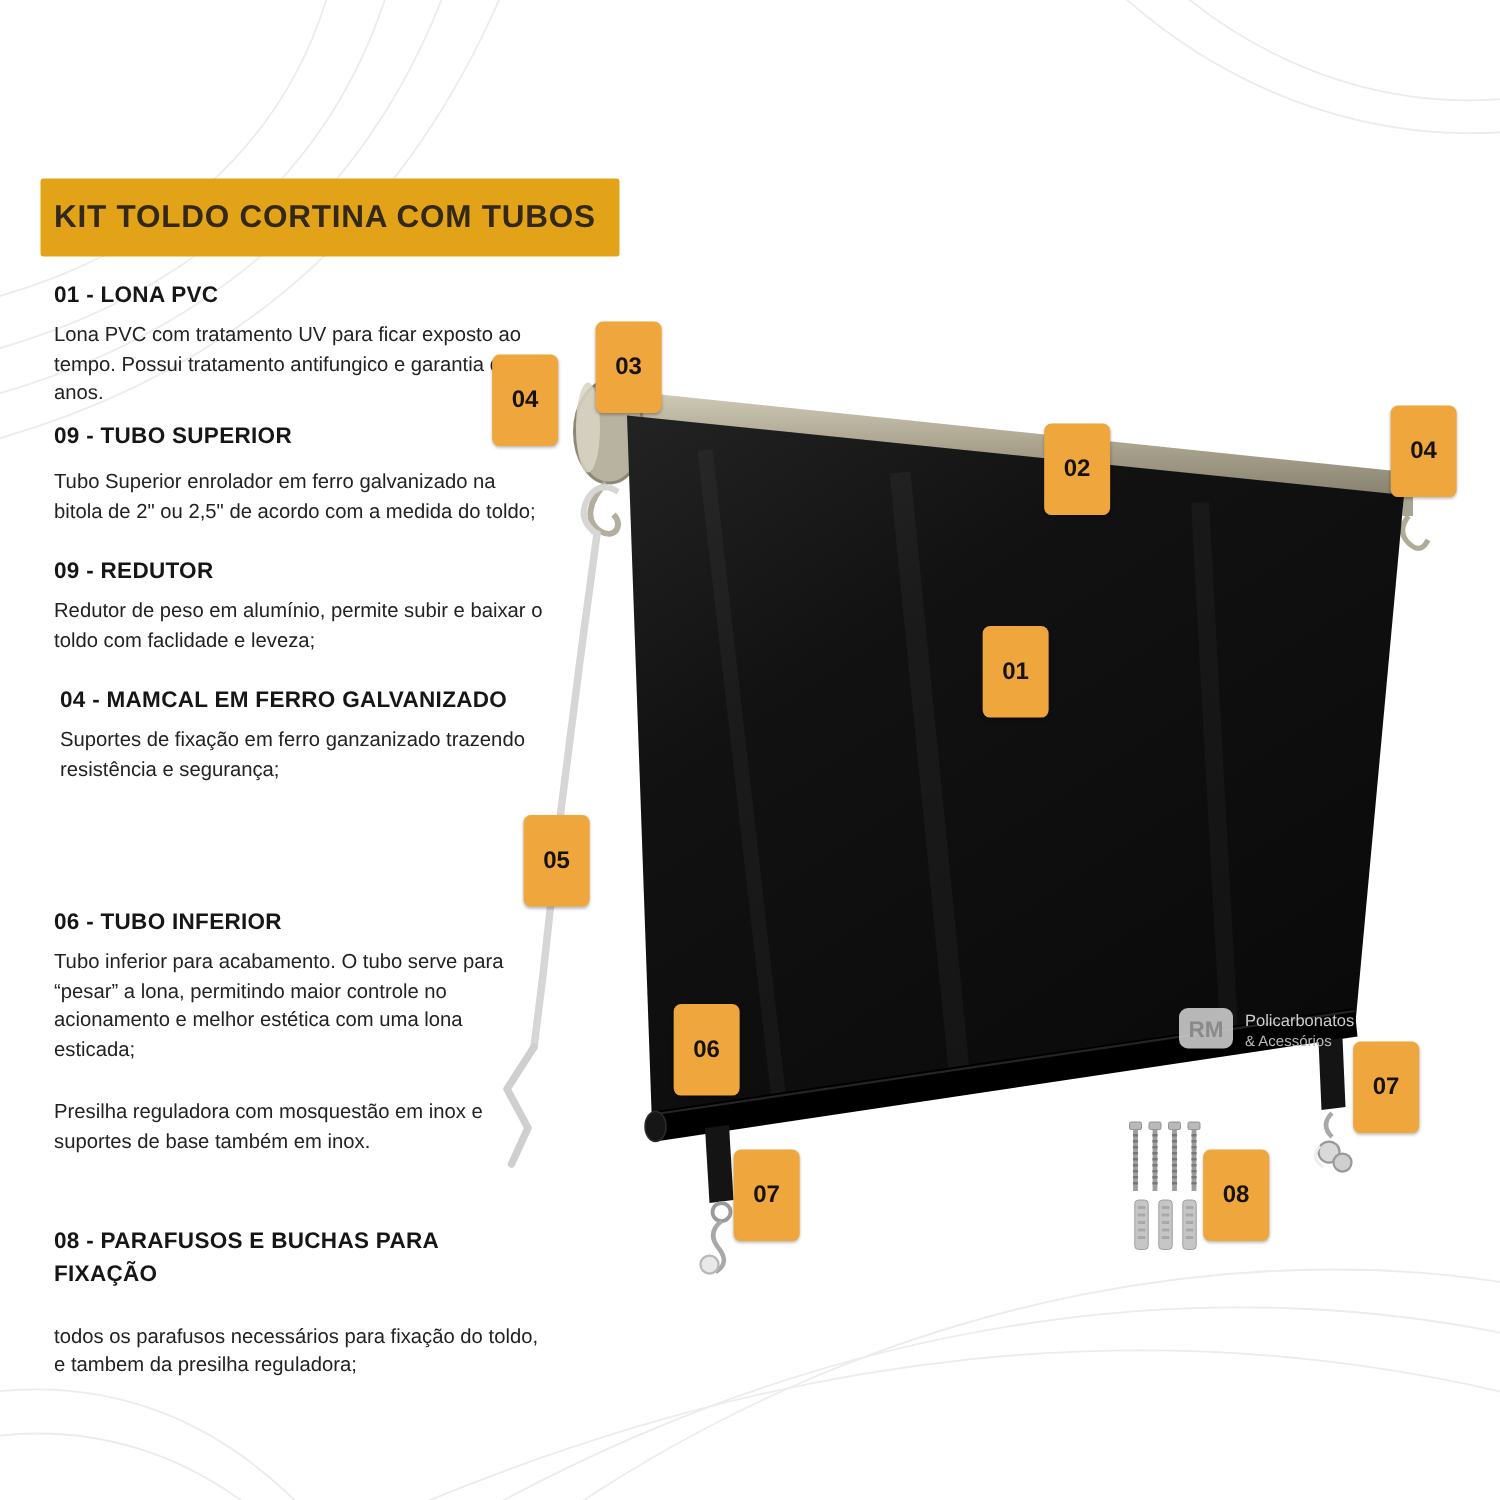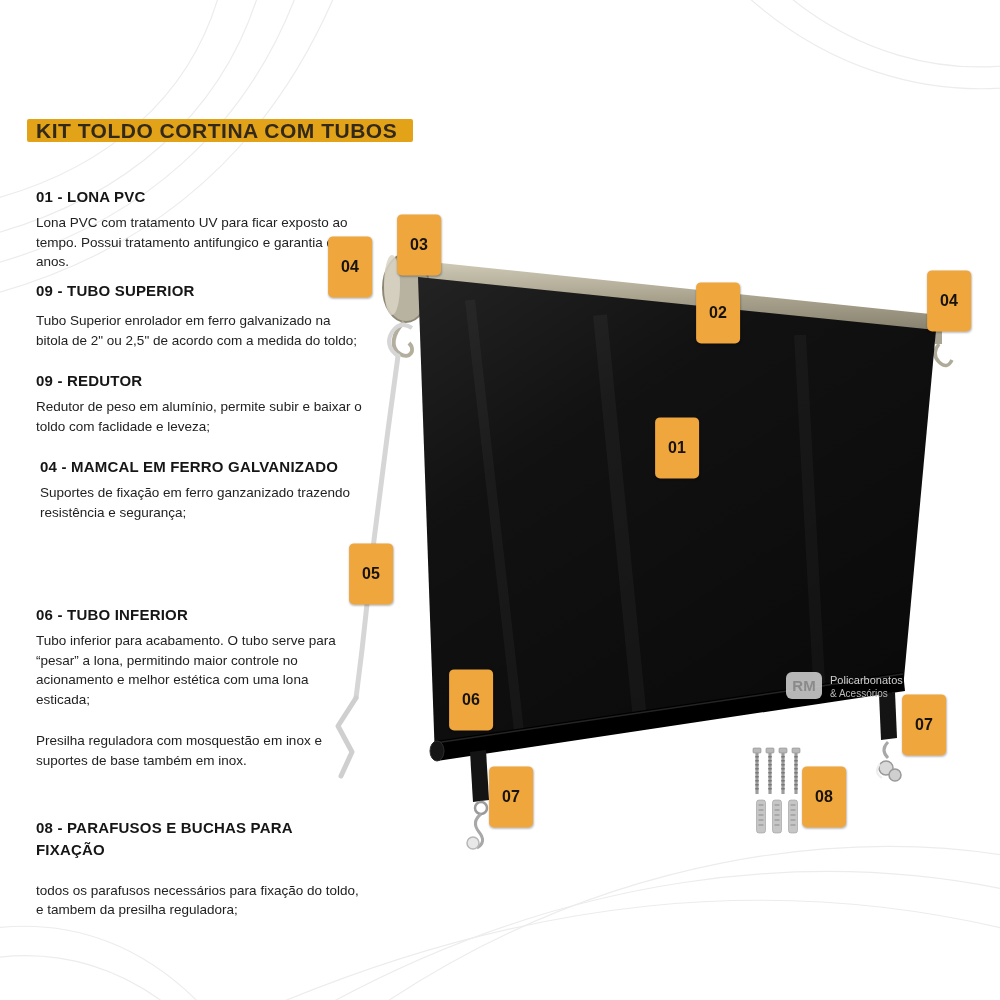--- a/index.html
+++ b/index.html
@@ -8,21 +8,21 @@
     --tarp:#0a0a0b;
     --text:#1d1d1d;
   }
   html,body{margin:0;padding:0;background:#ffffff;}
   .canvas{
     position:relative;width:1000px;height:1000px;background:#ffffff;
     overflow:hidden;font-family:"Liberation Sans",sans-serif;color:var(--text);
   }
   .bg{position:absolute;inset:0;pointer-events:none;}
   .title-banner{
-    position:absolute;left:27px;top:119px;width:386px;height:23px;
+    position:absolute;left:27px;top:119px;width:386px;height:52px;
     background:var(--accent);display:flex;align-items:center;
     padding-left:9px;box-sizing:border-box;border-radius:2px;
   }
   .title-banner span{
     font-size:21px;font-weight:600;letter-spacing:.5px;color:#33291a;white-space:nowrap;
   }
   .item{position:absolute;left:36px;width:326px;}
   .item h3{margin:0 0 8px 0;font-size:15px;font-weight:700;letter-spacing:.2px;color:#161616;}
   .item p{margin:0;font-size:13.5px;line-height:1.45;color:#222;}
   .badge{

